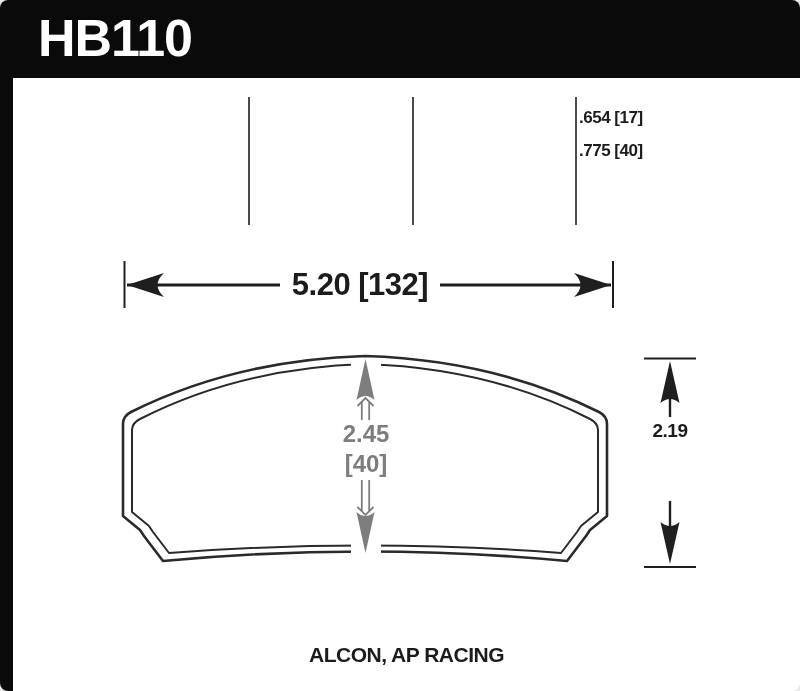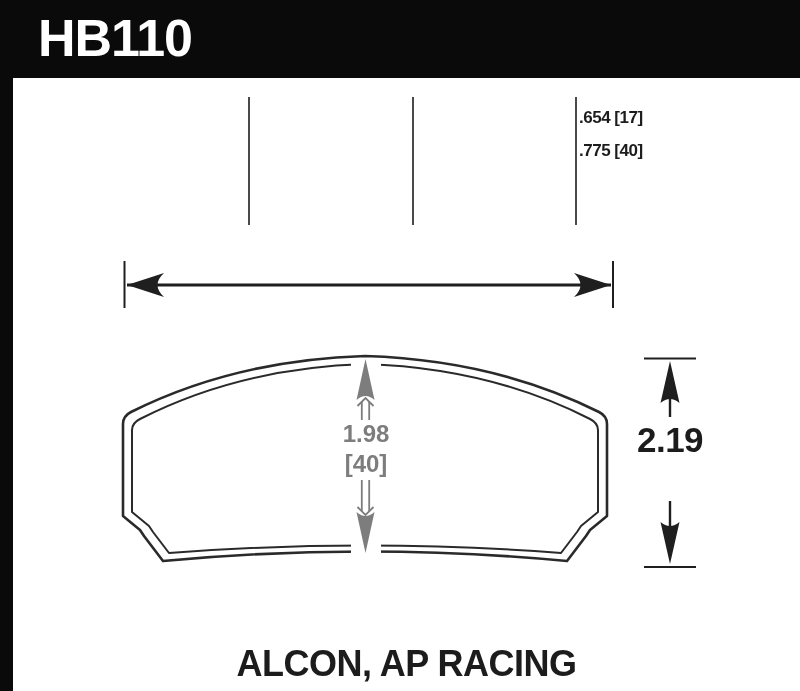--- a/index.html
+++ b/index.html
@@ -1,18 +1,18 @@
 <!DOCTYPE html>
 <html><head>
 <meta charset="utf-8">
 <style>
   html,body{margin:0;padding:0;background:#e8e8e8;}
   .stage{
     position:relative;width:800px;height:691px;background:#ffffff;
-    overflow:hidden;font-family:"Liberation Sans",sans-serif;color:#1c1c1c;
+    overflow:hidden;font-family:"Liberation Sans",sans-serif;color:#1c1c1c;border-radius:8px;
   }
   
   .topbar{position:absolute;left:0;top:0;width:800px;height:78px;background:#0a0a0a;}
   .part-number{
     position:absolute;left:38px;top:8px;color:#ffffff;
     font-size:52px;font-weight:800;letter-spacing:-1px;line-height:60px;
   }
   .left-strip{position:absolute;left:0;top:78px;width:13px;height:613px;background:#0a0a0a;}
 
   
@@ -31,26 +31,26 @@
   .drawing{position:absolute;left:0;top:0;}
 
   
   .dim-label{position:absolute;text-align:center;font-weight:700;white-space:nowrap;}
   .dim-width{
     left:280px;top:266px;width:160px;font-size:31px;letter-spacing:-0.5px;
     background:#ffffff;line-height:38px;
   }
   .dim-center-in{left:316px;top:420px;width:100px;font-size:24px;color:#7d7d7d;}
   .dim-center-mm{left:316px;top:450px;width:100px;font-size:24px;color:#7d7d7d;}
-  .dim-right-in{left:620px;top:420px;width:100px;font-size:35px;letter-spacing:-0.5px;}
+  .dim-right-in{left:620px;top:420px;width:100px;font-size:19px;letter-spacing:-0.5px;}
   .dim-right-mm{left:620px;top:464px;width:100px;font-size:27px;letter-spacing:-0.5px;}
 
   .footer-apps{
     position:absolute;left:13px;top:643px;width:787px;text-align:center;
-    font-size:36px;font-weight:700;letter-spacing:-0.5px;
+    font-size:21px;font-weight:700;letter-spacing:-0.5px;
   }
 </style>
 </head>
 <body>
 
 <div class="stage">
 
   <div class="topbar">
     <div class="part-number">HB110</div>
   </div>
@@ -102,18 +102,19 @@
     <g stroke="#1f1f1f" fill="#1f1f1f">
       <line x1="644" y1="358.5" x2="696" y2="358.5" stroke-width="2"></line>
       <line x1="644" y1="567" x2="696" y2="567" stroke-width="2"></line>
       <path d="M670,361 L660.5,403 Q670,395 679.5,403 Z" stroke="none"></path>
       <line x1="670" y1="399" x2="670" y2="417" stroke-width="2.4"></line>
       <line x1="670" y1="501" x2="670" y2="526" stroke-width="2.4"></line>
       <path d="M670,564 L660.5,522 Q670,530 679.5,522 Z" stroke="none"></path>
     </g>
   </svg>
 
-  <div class="dim-label dim-center-in">1.98</div>
+  <div class="dim-label dim-width">5.20 [132]</div>
+  <div class="dim-label dim-center-in">2.45</div>
   <div class="dim-label dim-center-mm">[40]</div>
   <div class="dim-label dim-right-in">2.19</div>
 
   <div class="footer-apps">ALCON, AP RACING</div>
 </div>
 
 </body></html>

